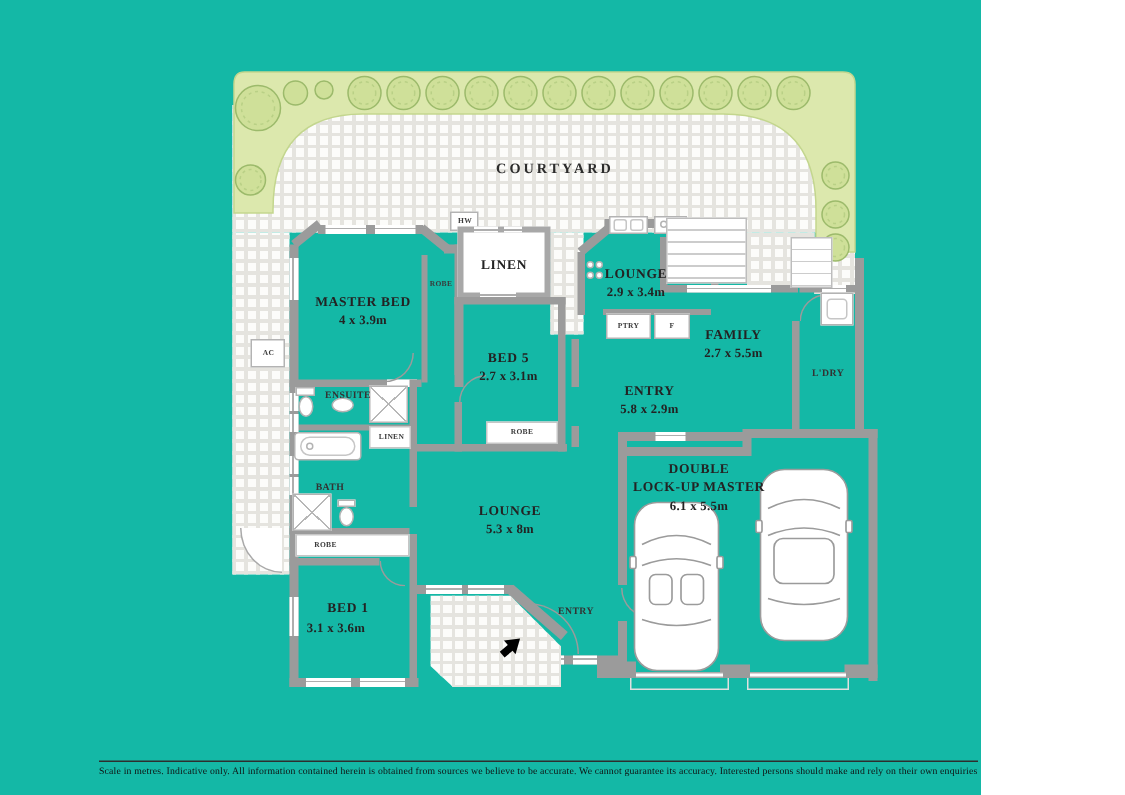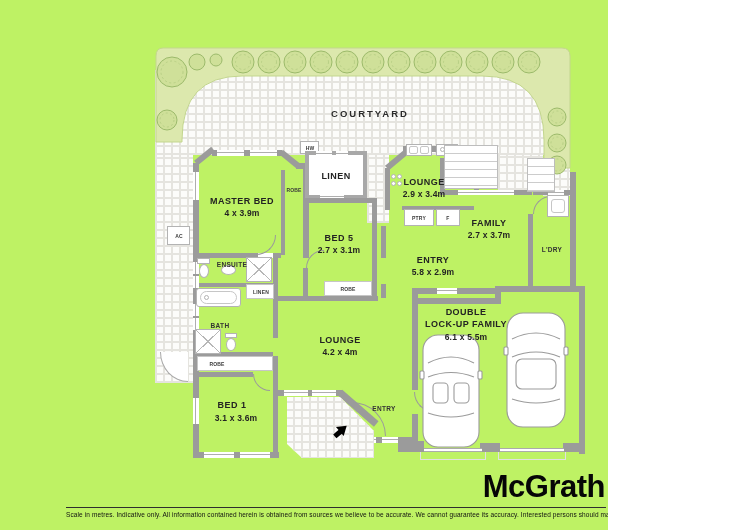--- a/index.html
+++ b/index.html
@@ -1,17 +1,17 @@
 <!DOCTYPE html>
 <html><head>
 <meta charset="utf-8">
 <style>
   html,body{margin:0;padding:0;background:#ffffff;}
-  #stage{position:relative;width:608px;height:530px;background:#bef264;overflow:hidden;
-         font-family:Liberation Sans, sans-serif;}
+  #stage{position:relative;width:654px;height:530px;background:#14b8a6;overflow:hidden;
+         font-family:Liberation Serif, serif;}
   .abs{position:absolute;}
   
   .pave{position:absolute;background-color:#fcfcfa;
     background-image:
       repeating-linear-gradient(0deg,#e5e4df 0 2.5px,transparent 2.5px 8px),
       repeating-linear-gradient(90deg,#e5e4df 0 2.5px,transparent 2.5px 8px);}
   
   .w{position:absolute;background:#9b9b9b;}
   .winh{position:absolute;height:6px;background:linear-gradient(to bottom,#fff 0 2px,#aeaeae 2px 3px,#fff 3px 6px);}
   .winv{position:absolute;width:6px;background:linear-gradient(to right,#fff 0 2px,#aeaeae 2px 3px,#fff 3px 6px);}
@@ -256,47 +256,46 @@
       <rect x="-3" y="34" width="4" height="8" rx="1"></rect>
       <rect x="57" y="34" width="4" height="8" rx="1"></rect>
     </g>
   </svg>
 
   <div class="lbl big" style="left:242px;top:201px;">MASTER BED</div>
   <div class="lbl dims" style="left:242px;top:213px;">4 x 3.9m</div>
   <div class="lbl big" style="left:339px;top:238px;">BED 5</div>
   <div class="lbl dims" style="left:339px;top:250px;">2.7 x 3.1m</div>
   <div class="lbl big" style="left:232px;top:405px;">BED 1</div>
-  <div class="lbl dims" style="left:236px;top:418px;">3.1 x 3.6m</div>
+  <div class="lbl dims" style="left:224px;top:418px;">3.1 x 3.6m</div>
   <div class="lbl big" style="left:340px;top:340px;">LOUNGE</div>
-  <div class="lbl dims" style="left:340px;top:352px;">4.2 x 4m</div>
+  <div class="lbl dims" style="left:340px;top:352px;">5.3 x 8m</div>
   <div class="lbl big" style="left:424px;top:182px;">LOUNGE</div>
   <div class="lbl dims" style="left:424px;top:194px;">2.9 x 3.4m</div>
   <div class="lbl big" style="left:489px;top:223px;">FAMILY</div>
-  <div class="lbl dims" style="left:489px;top:235px;">2.7 x 3.7m</div>
+  <div class="lbl dims" style="left:489px;top:235px;">2.7 x 5.5m</div>
   <div class="lbl big" style="left:433px;top:260px;">ENTRY</div>
   <div class="lbl dims" style="left:433px;top:272px;">5.8 x 2.9m</div>
   <div class="lbl big" style="left:466px;top:312px;">DOUBLE</div>
-  <div class="lbl big" style="left:466px;top:324px;">LOCK-UP FAMILY</div>
+  <div class="lbl big" style="left:466px;top:324px;">LOCK-UP MASTER</div>
   <div class="lbl dims" style="left:466px;top:337px;">6.1 x 5.5m</div>
   <div class="lbl big" style="left:336px;top:176px;">LINEN</div>
   <div class="lbl med" style="left:232px;top:264px;">ENSUITE</div>
   <div class="lbl med" style="left:220px;top:325px;">BATH</div>
   <div class="lbl med" style="left:552px;top:249px;">L'DRY</div>
   <div class="lbl med" style="left:384px;top:408px;">ENTRY</div>
   <div class="lbl tiny" style="left:294px;top:190px;">ROBE</div>
   <div class="lbl tiny" style="left:348px;top:289px;">ROBE</div>
   <div class="lbl tiny" style="left:217px;top:364px;">ROBE</div>
 
   <svg class="abs" style="left:686px;top:420px;" width="52" height="52" viewBox="0 0 52 52">
     <circle cx="24" cy="27" r="14" fill="none" stroke="#cccccc" stroke-width="1"></circle>
     <circle cx="24" cy="27" r="10" fill="none" stroke="#dedede" stroke-width="1"></circle>
     <line x1="10" y1="13" x2="38" y2="41" stroke="#777" stroke-width="1"></line>
     <line x1="8" y1="39" x2="42" y2="16" stroke="#777" stroke-width="1"></line>
     <polygon points="20,31 43,15 25,24" fill="#000"></polygon>
     <text x="43" y="18" font-size="9" font-weight="700" fill="#111" transform="rotate(62 43 15)">N</text>
   </svg>
 
-  <div class="brand">McGrath</div>
   <div class="footer-rule"></div>
   <div class="footer-text">Scale in metres. Indicative only. All information contained herein is obtained from sources we believe to be accurate. We cannot guarantee its accuracy. Interested persons should make and rely on their own enquiries</div>
 
 </div>
 
 </body></html>

